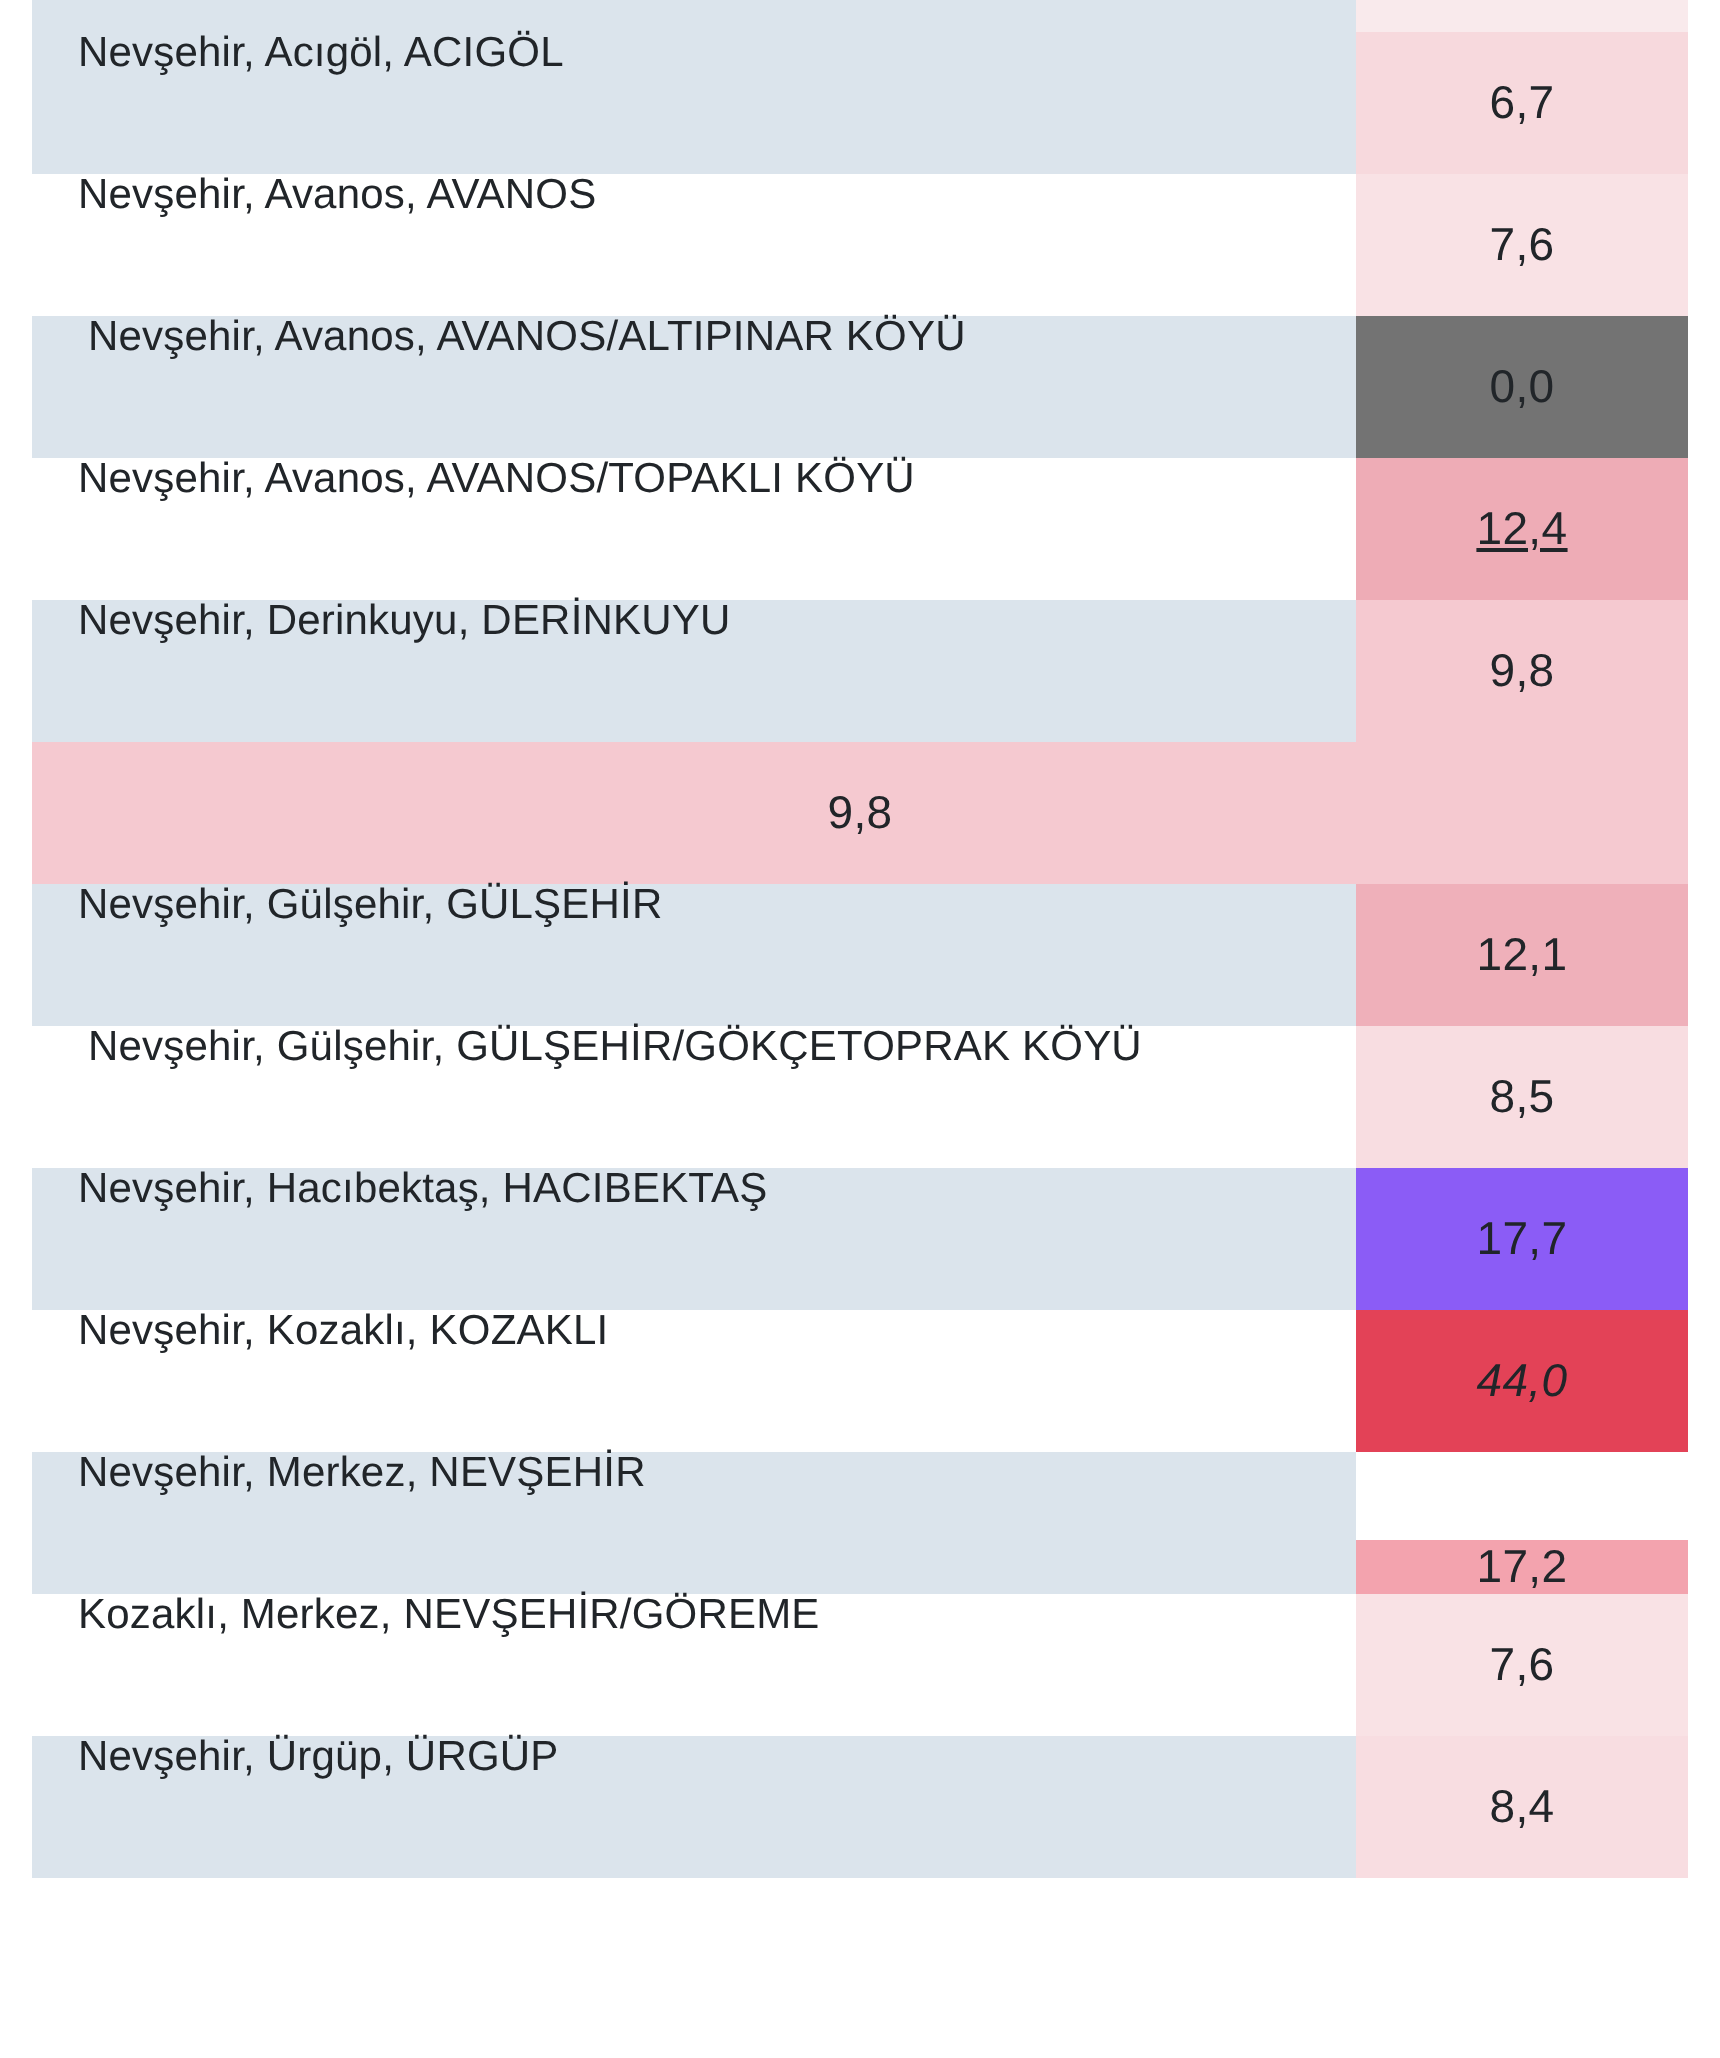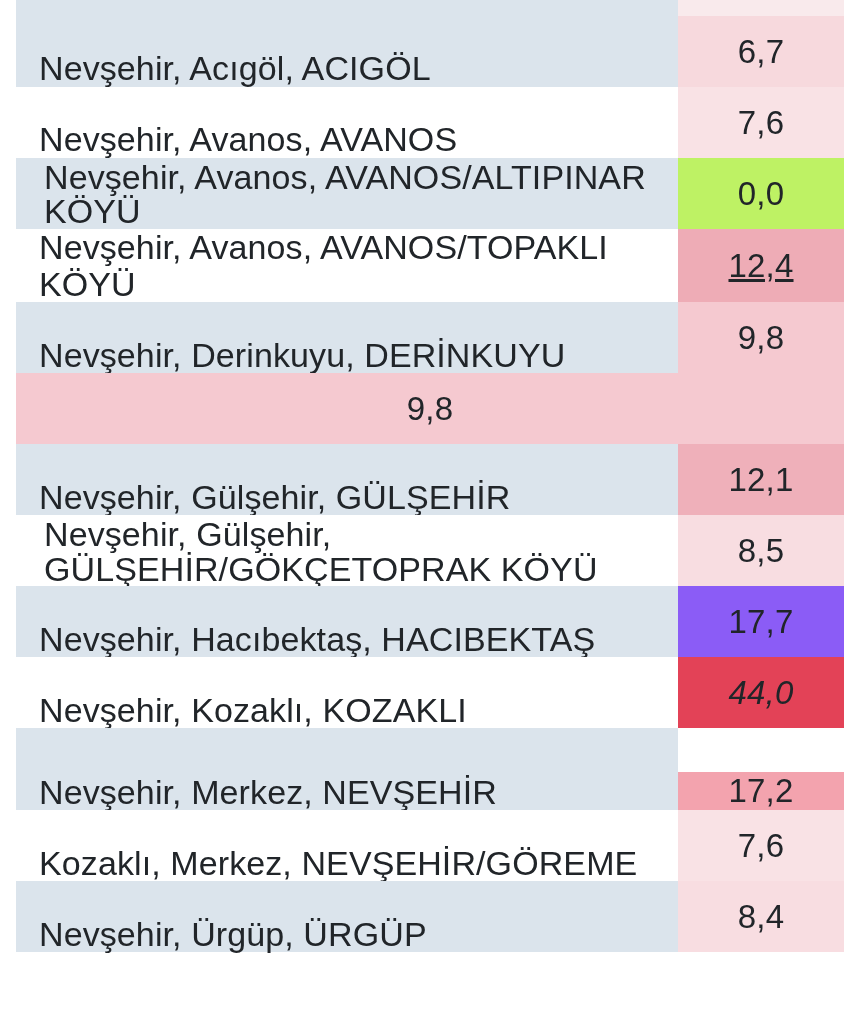--- a/index.html
+++ b/index.html
@@ -33,38 +33,38 @@
   .row {
     display: flex;
     align-items: stretch;
     min-height: 71px;
   }
   .cell-label {
     flex: 0 0 662px;
     width: 662px;
     box-sizing: border-box;
     display: flex;
-    align-items: flex-end;
+    align-items: flex-start;
     padding-left: 23px;
     padding-right: 10px;
-    font-size: 34px;
+    font-size: 21px;
     color: #212529;
     letter-spacing: 0.1px;
     line-height: 1.08;
   }
   .cell-label span {
     display: block;
   }
   .cell-value {
     flex: 1 1 auto;
     box-sizing: border-box;
     display: flex;
     align-items: center;
     justify-content: center;
-    font-size: 33px;
+    font-size: 23px;
     color: #212529;
     letter-spacing: 0.2px;
   }
   .shade-alt .cell-label {
     background: #dbe4ec;
   }
   .shade-white .cell-label {
     background: #ffffff;
   }
   .two-line .cell-label {
@@ -90,21 +90,21 @@
       <div class="row shade-white">
         <div class="cell-label">
           <span>Nevşehir, Avanos, AVANOS</span>
         </div>
         <div class="cell-value" style="background: rgb(249, 226, 229);">7,6</div>
       </div>
       <div class="row shade-alt two-line">
         <div class="cell-label">
           <span>Nevşehir, Avanos, AVANOS/ALTIPINAR KÖYÜ</span>
         </div>
-        <div class="cell-value" style="background: #bef264;">0,0</div>
+        <div class="cell-value" style="background: #737373;">0,0</div>
       </div>
       <div class="row shade-white">
         <div class="cell-label">
           <span>Nevşehir, Avanos, AVANOS/TOPAKLI KÖYÜ</span>
         </div>
         <div class="cell-value" style="background: rgb(238, 172, 182); text-decoration: underline;">12,4</div>
       </div>
       <div class="row shade-alt">
         <div class="cell-label">
           <span>Nevşehir, Derinkuyu, DERİNKUYU</span>

